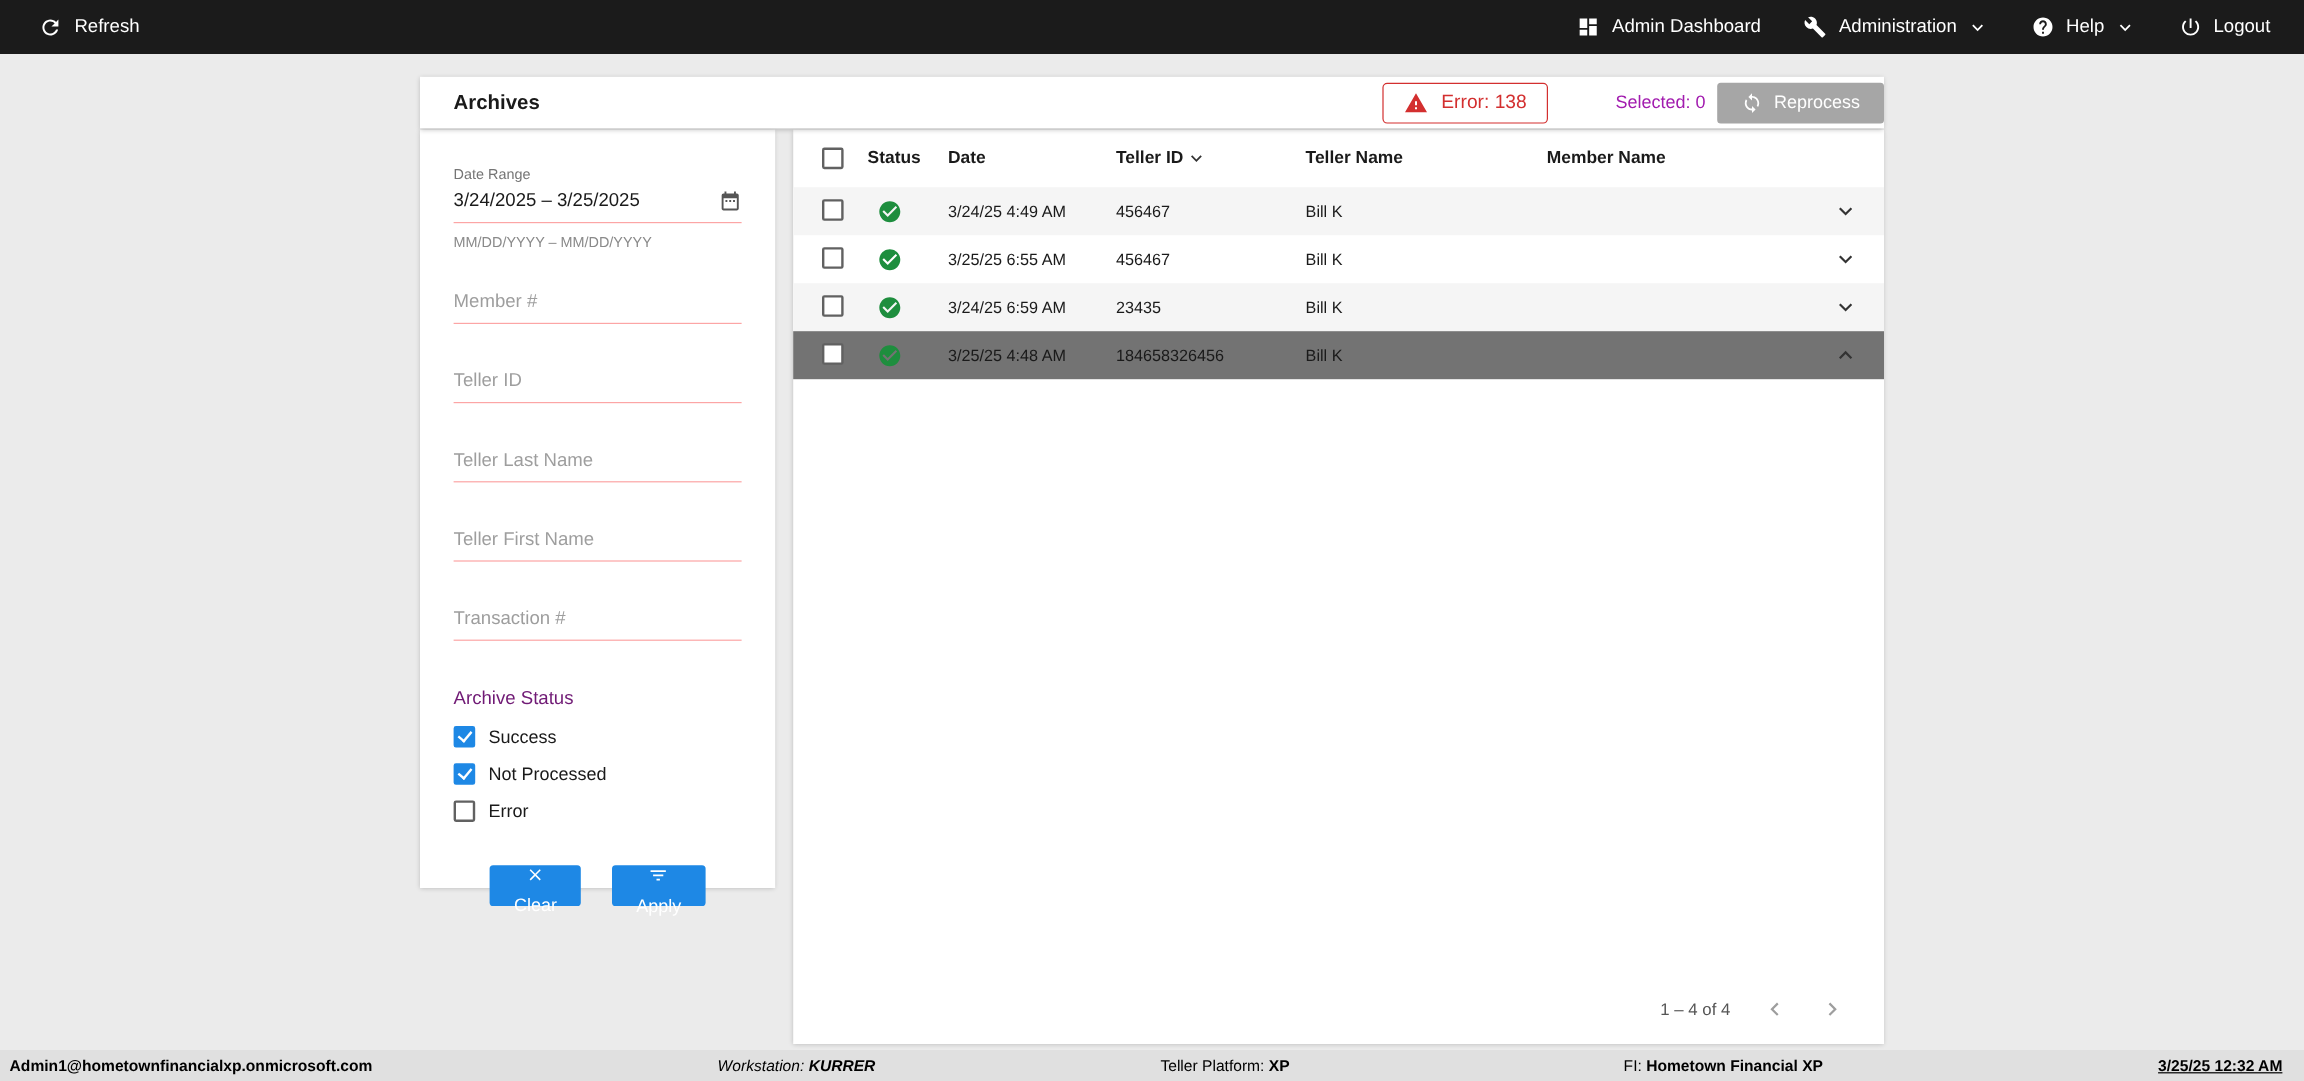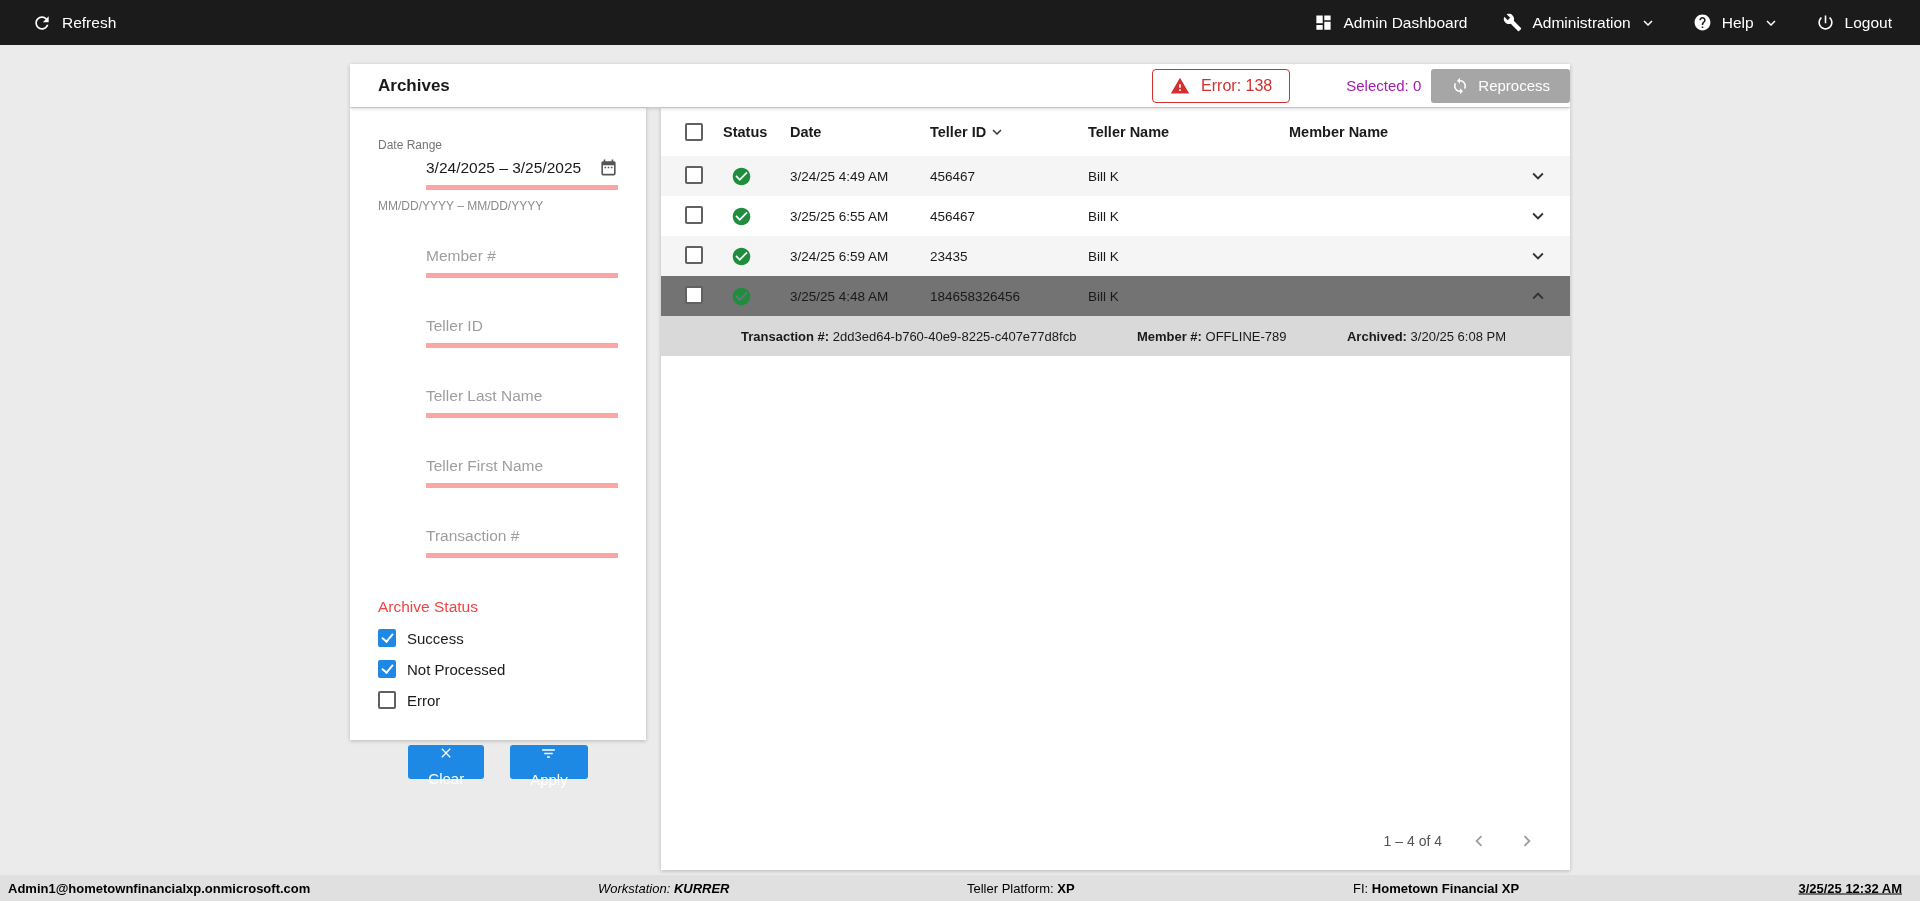--- a/index.html
+++ b/index.html
@@ -51,37 +51,37 @@
     font-family: inherit; font-size: 15px; color: #fff; cursor: pointer;
   }
   .btn svg { fill: #fff; }
   .btn-gray { background: #a6a6a6; cursor: default; }
 
   .content-row { display: flex; gap: 15px; margin-top: 1px; align-items: flex-start; }
 
   
   .filter-card { width: 296px; height: 632px; padding: 30px 28px 0; }
   .field-label { font-size: 12px; color: #757575; }
-  .input-line { position: relative; border-bottom: 5px solid #fca5a5; margin-left: 48px; }
+  .input-line { position: relative; border-bottom: 1px solid #fca5a5; }
   .input-line input {
     border: none; outline: none; background: transparent; width: 100%;
     font-family: inherit; font-size: 15.5px; color: #1a1a1a; padding: 7px 0 8px;
   }
   .input-line input::placeholder { color: #9e9e9e; opacity: 1; }
   .date-line input { padding-right: 26px; }
   .calendar-btn {
     position: absolute; right: 0; top: 6px; border: none; background: none;
     padding: 0; cursor: pointer;
   }
   .calendar-btn svg { fill: #555; }
   .helper-text { font-size: 12px; color: #8a8a8a; margin-top: 9px; }
   .field { margin-top: 32px; }
   .field.first { margin-top: 27px; }
 
-  .archive-status-label { margin-top: 40px; font-size: 15.5px; color: #ef4444; }
+  .archive-status-label { margin-top: 40px; font-size: 15.5px; color: #701a75; }
   .check-row {
     display: flex; align-items: center; gap: 11px; margin-top: 13px; cursor: pointer;
   }
   .check-label { font-size: 15px; color: #1a1a1a; }
   .cbx {
     width: 18px; height: 18px; border: 2px solid #616161; border-radius: 2px;
     background: #fff; display: inline-block; position: relative; flex: 0 0 auto;
     cursor: pointer;
   }
   .cbx.checked { background: var(--accent-blue, #1e88e5); border-color: var(--accent-blue, #1e88e5); }
@@ -368,25 +368,20 @@
     <span class="cell c-date">3/25/25 4:48 AM</span>
     <span class="cell c-tid">184658326456</span>
     <span class="cell c-tname">Bill K</span>
     <span class="cell c-mname"></span>
     <span class="cell c-chev">
       <svg class="chev" width="22" height="22" viewBox="0 0 24 24">
                 <path d="M16.59 8.59L12 13.17 7.41 8.59 6 10l6 6 6-6z"></path>
               </svg>
     </span>
   </div>
-          <div class="detail-row">
-    <span class="detail-item"><b>Transaction #:</b> <span>2dd3ed64-b760-40e9-8225-c407e77d8fcb</span></span>
-    <span class="detail-item"><b>Member #:</b> <span>OFFLINE-789</span></span>
-    <span class="detail-item"><b>Archived:</b> <span>3/20/25 6:08 PM</span></span>
-  </div>
         </div>
 
       <div class="pagination">
         <span>1 – 4 of 4</span>
         <button class="page-nav" disabled="">
           <svg width="22" height="22" viewBox="0 0 24 24">
               <path d="M15.41 7.41L14 6l-6 6 6 6 1.41-1.41L10.83 12z"></path>
             </svg>
         </button>
         <button class="page-nav" disabled="">

